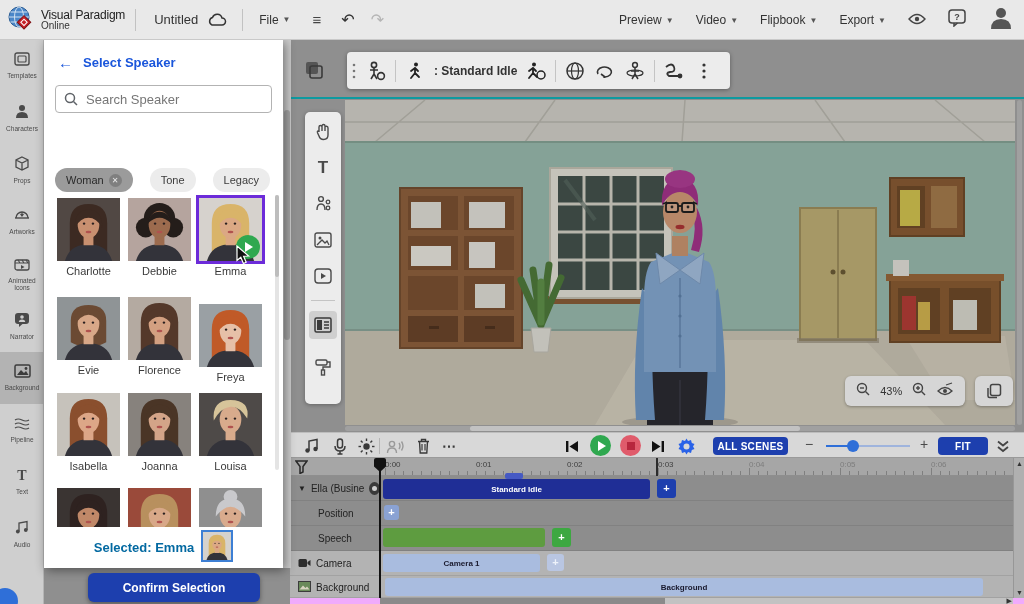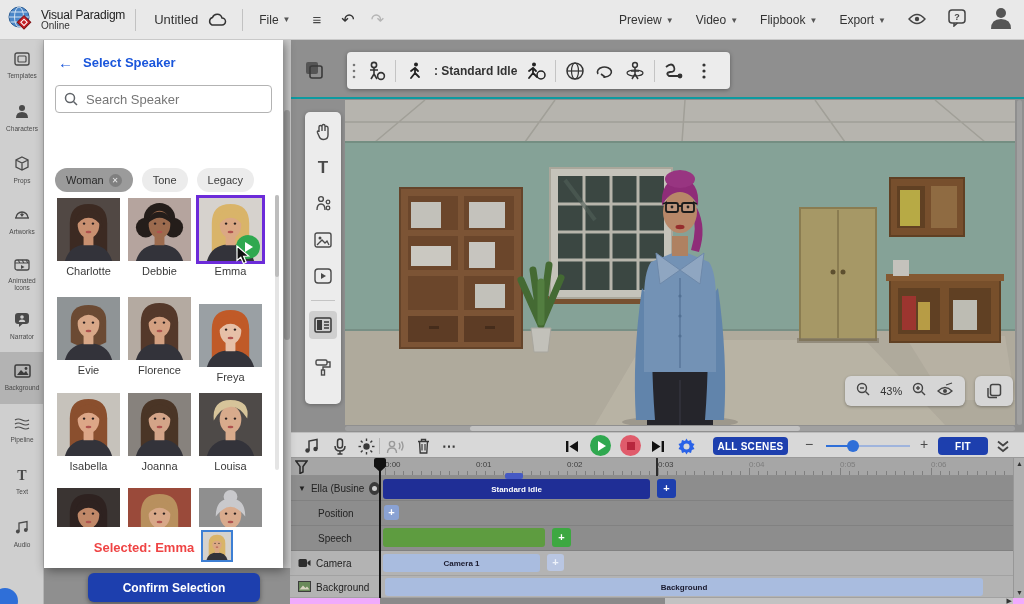--- a/index.html
+++ b/index.html
@@ -33,33 +33,33 @@
   .panel-title { position:absolute; left:14px; top:14px; display:flex; align-items:center; gap:10px; }
   .back-arrow { color:#1a56db; font-size:15px; font-weight:bold; }
   .pt-text { color:#1a56db; font-size:13px; font-weight:bold; }
   .search-box { position:absolute; left:11px; top:45px; width:217px; height:28px; border:1px solid #b3b3b3; border-radius:4px; background:#fff; display:flex; align-items:center; gap:8px; padding:0 8px; }
   .search-box input { border:none; outline:none; font-size:13px; color:#444; width:160px; font-family:"Liberation Sans", sans-serif; background:transparent; }
   .search-box input::placeholder { color:#767676; }
   .lang-box { position:absolute; left:11px; top:88px; width:217px; height:29px; border:1px solid #8a8a8a; border-radius:5px; }
   .lang-legend { position:absolute; left:8px; top:-6px; background:#fff; padding:0 4px; font-size:9px; color:#5f6368; }
   .lang-value { position:absolute; left:10px; top:6px; font-size:13px; color:#202124; }
   .lang-caret { position:absolute; right:10px; top:9px; width:0; height:0; border-left:4px solid transparent; border-right:4px solid transparent; border-top:5px solid #5f6368; }
-  .chips { position:absolute; left:11px; top:128px; display:flex; gap:9px; }
+  .chips { position:absolute; left:11px; top:128px; display:flex; gap:17px; }
   .chip { height:24px; border-radius:12px; background:#ececec; color:#3c3c3c; font-size:11px; display:flex; align-items:center; padding:0 11px; gap:5px; }
   .chip.active { background:#9b9b9b; color:#2a2a2a; }
   .chip .x { width:13px; height:13px; border-radius:50%; background:#7f7f7f; color:#e8e8e8; font-size:8px; display:flex; align-items:center; justify-content:center; }
   .spk-cell { position:absolute; width:63px; }
   .spk-thumb { width:63px; height:63px; overflow:hidden; position:relative; background:#888; }
   .spk-thumb svg { display:block; }
   .spk-cell.selected .spk-thumb { outline:3px solid #6c2bd9; }
   .spk-name { width:63px; text-align:center; font-size:11px; color:#3a3a3a; margin-top:4px; }
   .play-ov { position:absolute; right:2px; bottom:2px; width:24px; height:24px; border-radius:50%; background:#2fa84f; display:flex; align-items:center; justify-content:center; }
   .play-ov:before { content:""; display:block; width:0; height:0; border-left:8px solid #fff; border-top:5px solid transparent; border-bottom:5px solid transparent; margin-left:2px; }
   .sel-row { position:absolute; left:0; top:487px; width:239px; height:41px; background:#fff; display:flex; align-items:center; justify-content:center; gap:7px; z-index:5; }
-  .sel-label { font-size:13px; font-weight:bold; color:#ef4444; }
+  .sel-label { font-size:13px; font-weight:bold; color:#0369a1; }
   .sel-thumb { width:32px; height:32px; border:2px solid #3d7fd4; overflow:hidden; margin-top:-4px; }
   .in-scroll { position:absolute; right:4px; top:155px; width:4px; height:275px; background:#e4e4e4; border-radius:2px; }
   .in-scroll .thumb { position:absolute; left:0; top:0; width:4px; height:82px; background:#bdbdbd; border-radius:2px; }
   .panel-scrollbar { position:absolute; left:283px; top:40px; width:8px; height:528px; background:#cbcbcb; z-index:29; }
   .panel-scrollbar .thumb { position:absolute; left:1px; top:70px; width:6px; height:230px; background:#a5a5a5; border-radius:3px; }
   .confirm-btn { position:absolute; left:88px; top:573px; width:172px; height:29px; background:#1d3fae; border:none; border-radius:6px; color:#fff; font-weight:bold; font-size:12px; font-family:"Liberation Sans", sans-serif; box-shadow:0 2px 5px rgba(0,0,0,0.4); z-index:31; }
 
   
   .canvas { position:absolute; left:290px; top:40px; width:734px; height:392px; background:#8f8f8f; overflow:hidden; }
   .guide-teal { position:absolute; left:0; top:57px; width:734px; height:2px; background:#0e9aa0; z-index:3; }

